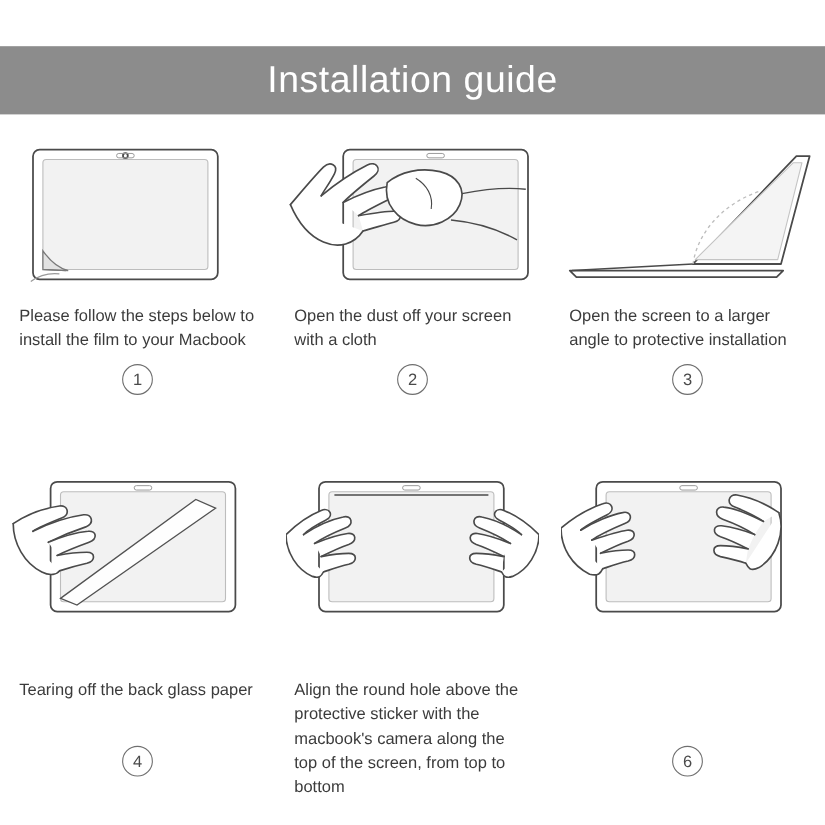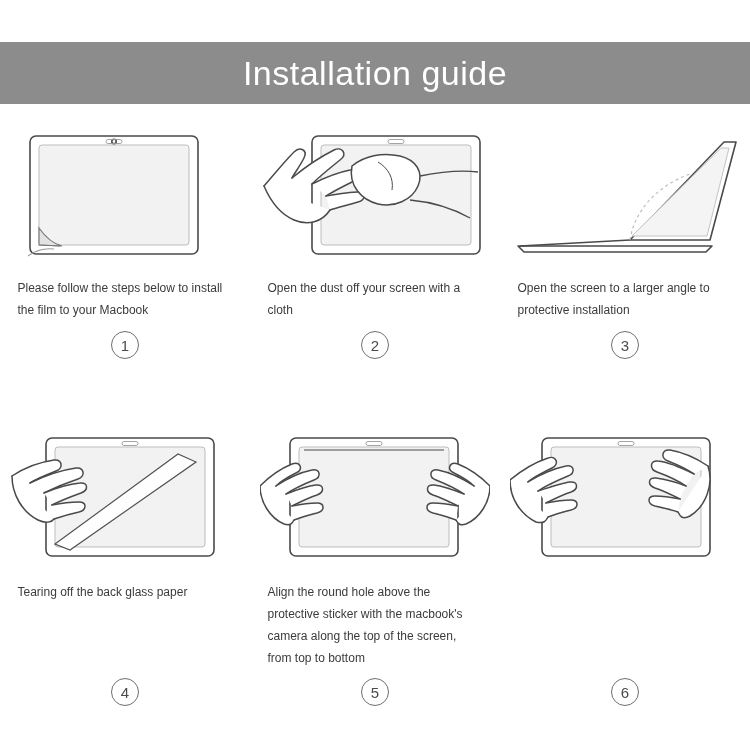--- a/index.html
+++ b/index.html
@@ -58,21 +58,21 @@
   .row2 .cell { padding-top: 6px; }
   .art {
     width: 230px;
     height: 135px;
     position: relative;
   }
   .art svg { display: block; }
   .caption {
     width: 215px;
     margin-top: 14px;
-    font-size: 12px;
+    font-size: 15px;
     line-height: 22px;
     color: #3b3b3b;
     text-align: left;
   }
   .num-wrap {
     width: 100%;
     display: flex;
     justify-content: center;
     margin-top: auto;
   }
@@ -82,21 +82,21 @@
     border: 1.4px solid #6f6f6f;
     border-radius: 50%;
     display: flex;
     align-items: center;
     justify-content: center;
     font-size: 15px;
     color: #4a4a4a;
     line-height: 1;
   }
   .row1 .cell { height: 272px; }
-  .row2 .cell { height: 280px; }
+  .row2 .cell { height: 280px; gap: 36px; }
   .num-row1 { margin-top: 10px; margin-bottom: 0; }
 </style>
 </head>
 <body>
 
 <div class="page">
 
   <div class="header">
     <div class="header-title">Installation guide</div>
   </div>

